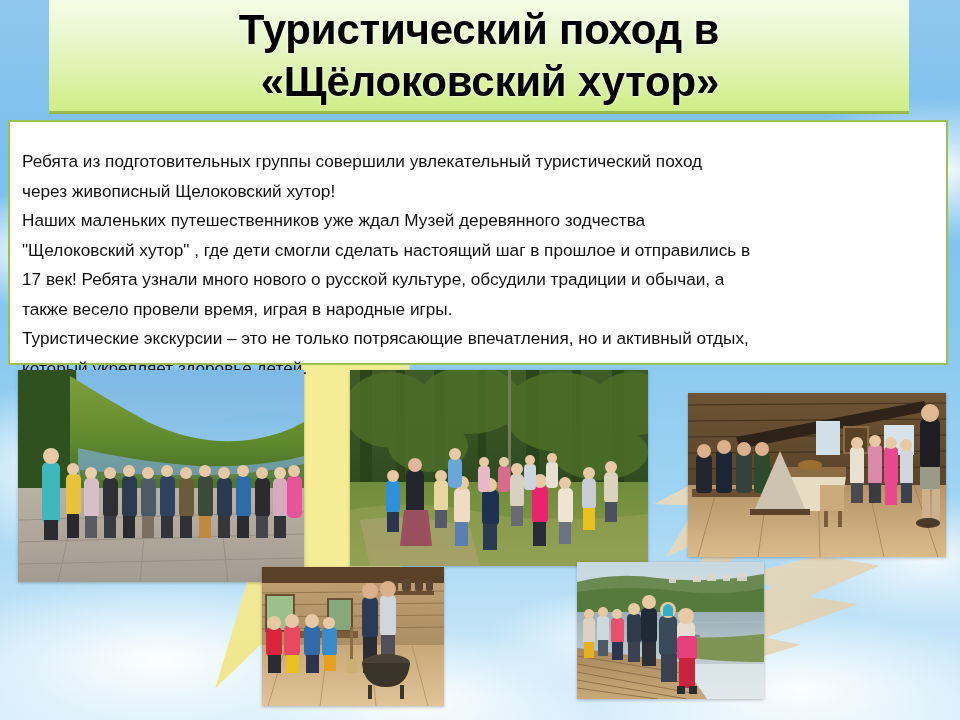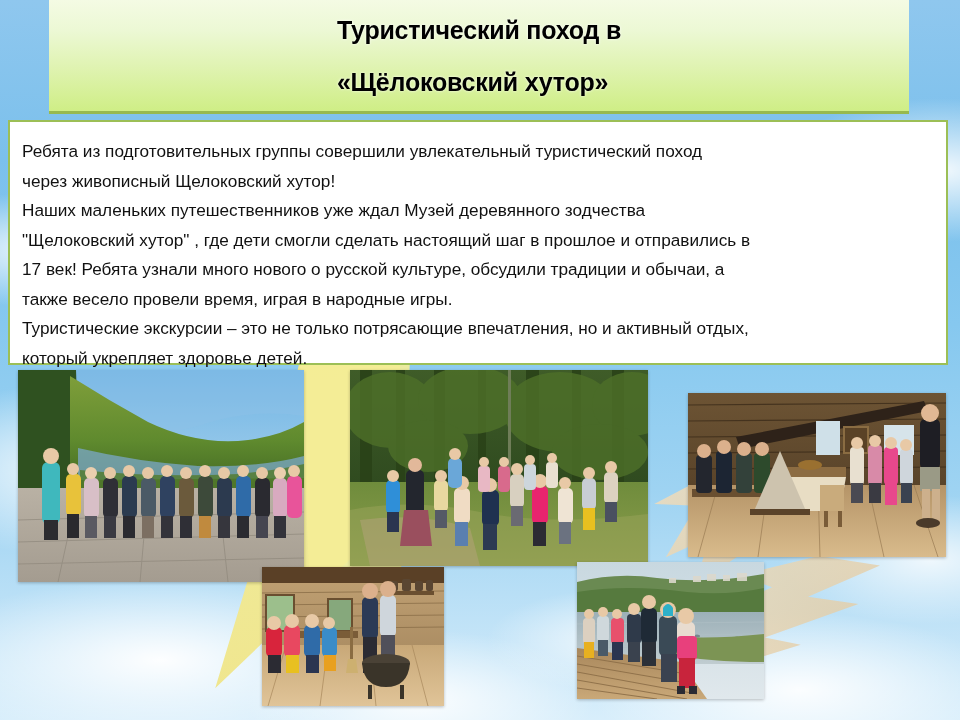--- a/index.html
+++ b/index.html
@@ -80,42 +80,42 @@
     width: 860px;
     height: 114px;
     background: linear-gradient(180deg, #f4fbe4 0%, #ecf8d4 28%, #dff3b0 62%, #cfee86 100%);
     border-bottom: 3px solid #97b94f;
     box-sizing: border-box;
     display: flex;
     align-items: center;
     justify-content: center;
   }
   .title-text {
-    text-align: left;
-    font-size: 25px;
+    text-align: right;
+    font-size: 42px;
     line-height: 52px;
     font-weight: 700;
     color: #000000;
     font-family: "Liberation Sans", sans-serif;
     letter-spacing: -0.2px;
     white-space: pre-line;
     text-shadow: 0 0 3px rgba(255,255,255,0.9);
   }
 
   
   .text-box {
     position: absolute;
     left: 8px;
     top: 120px;
     width: 940px;
     height: 245px;
     background: #ffffff;
     border: 2px solid #9cbf56;
     box-sizing: border-box;
-    padding: 15px 12px 0 12px;
+    padding: 25px 12px 0 12px;
   }
   .text-box p {
     margin: 0;
     font-size: 17.2px;
     line-height: 29.5px;
     color: #111111;
     font-family: "Liberation Sans", sans-serif;
     white-space: pre-line;
   }
 

